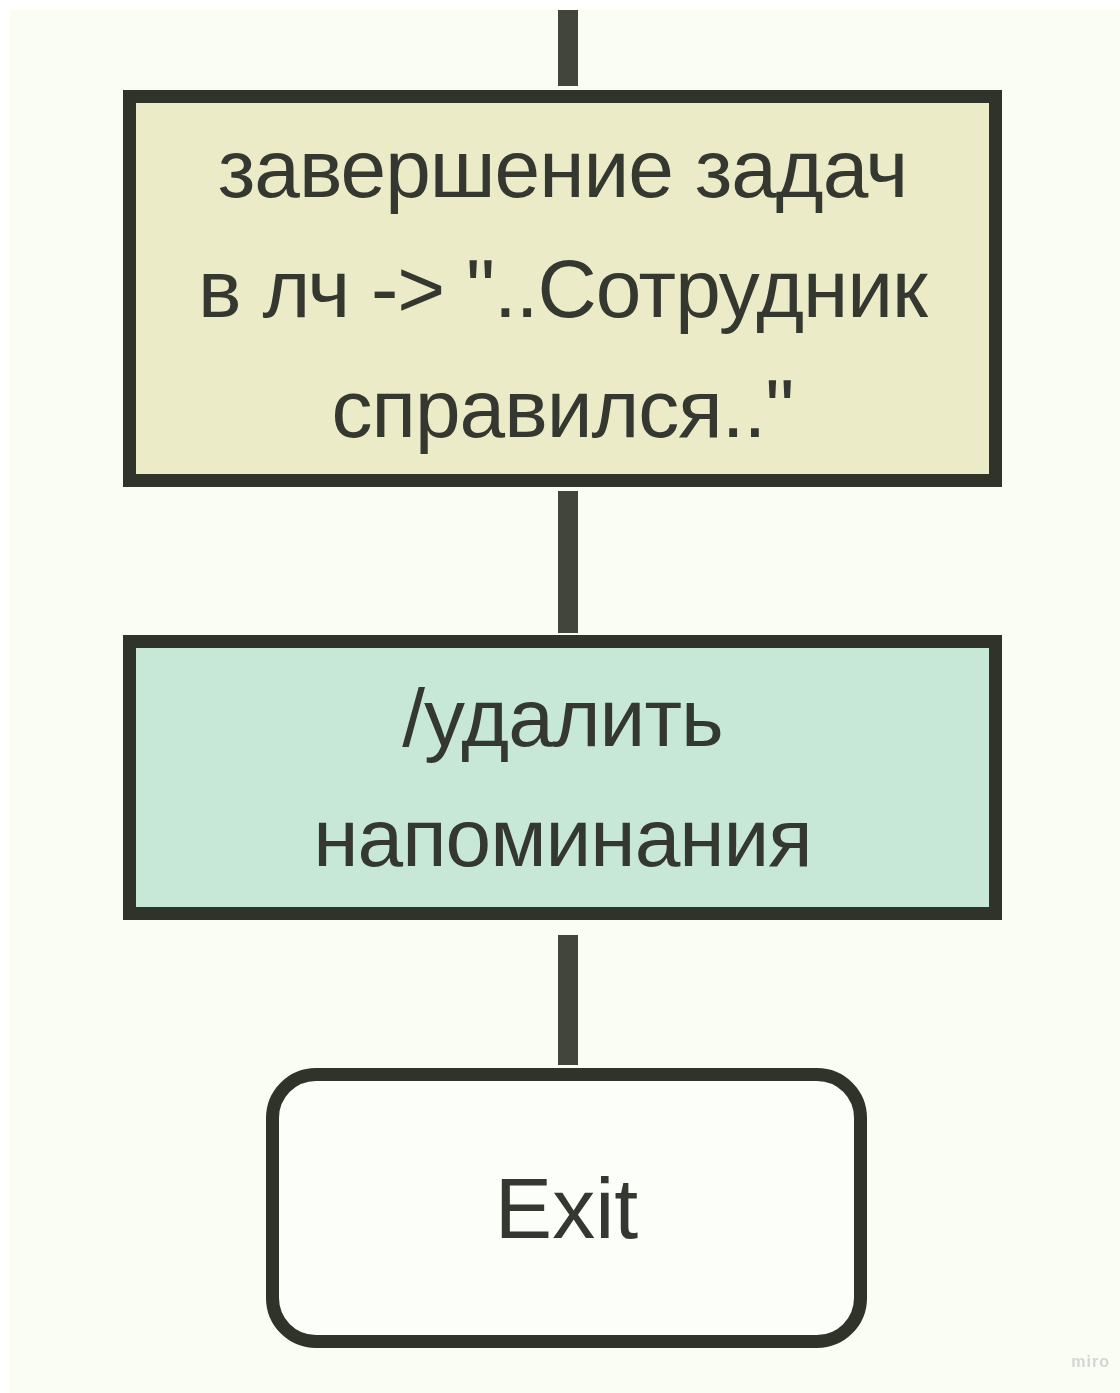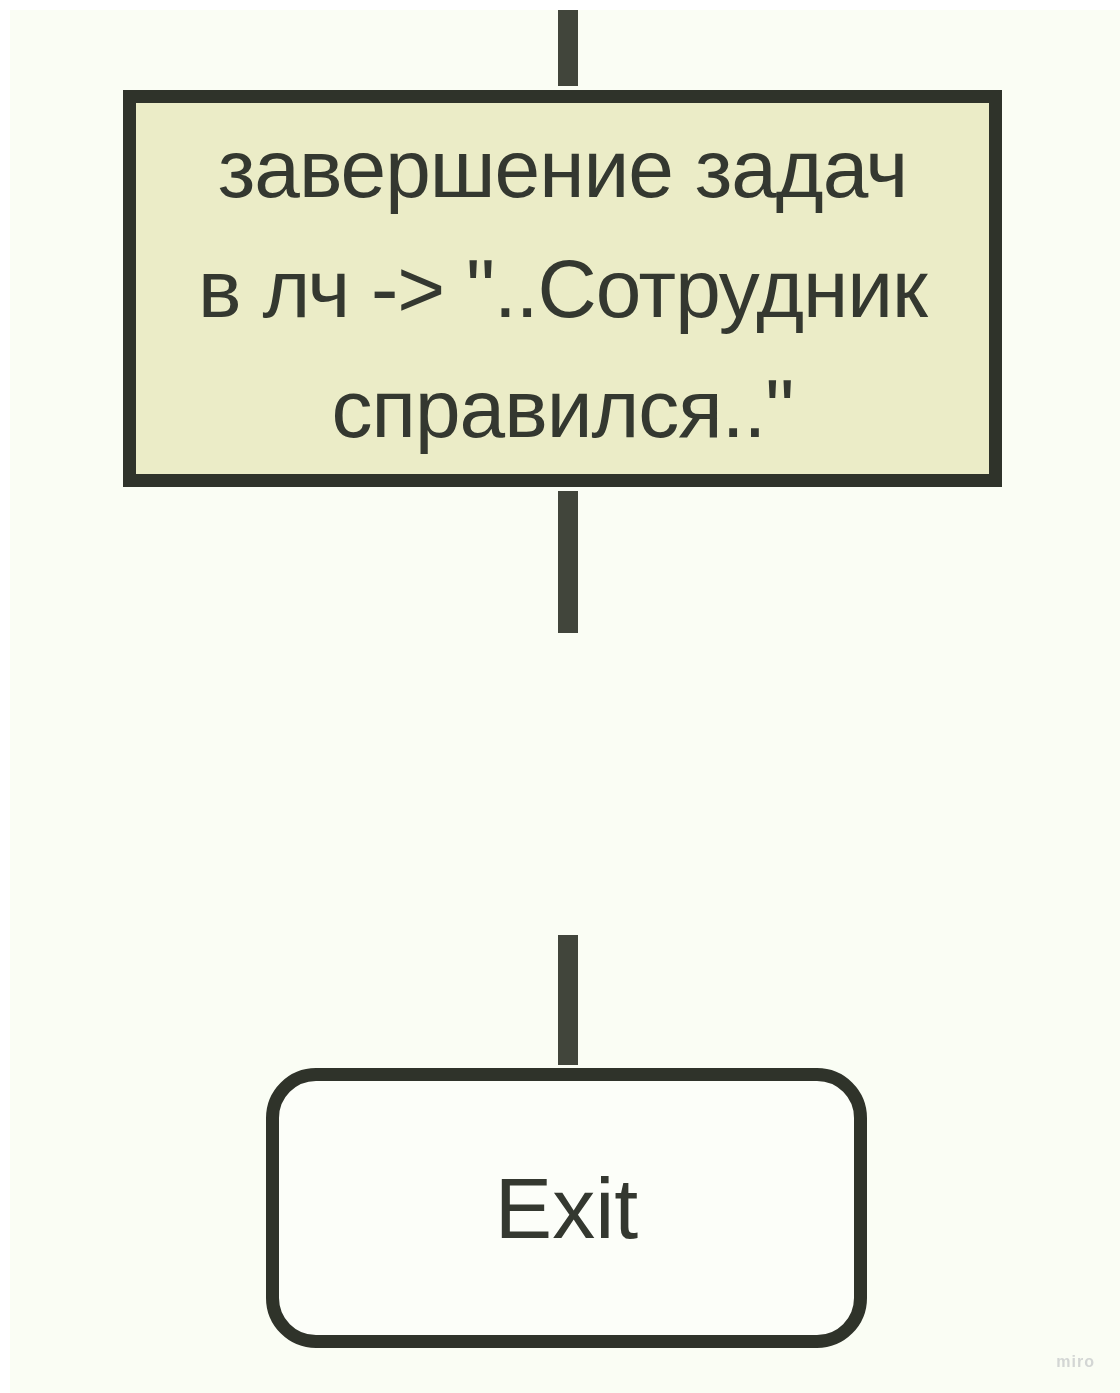--- a/index.html
+++ b/index.html
@@ -45,21 +45,21 @@
     border: 13px solid transparent;
     border-radius: 50px;
     align-items: center;
   }
   #node-exit .node-label { font-size: 86px; letter-spacing: 0; }
   #connector-top   { left: 548px; top: 0;     height: 76px; }
   #connector-mid-1 { left: 548px; top: 481px; height: 142px; }
   #connector-mid-2 { left: 548px; top: 925px; height: 130px; }
   .watermark {
     position: absolute;
-    right: 25px;
+    right: 10px;
     bottom: 22px;
     font-size: 16px;
     font-weight: bold;
     letter-spacing: 1px;
   }
 </style>
 </head>
 <body>
 
 <div class="canvas" style="background-color: rgb(250, 253, 244);">
@@ -67,20 +67,24 @@
   <div class="connector" id="connector-top" style="background-color: rgb(65, 69, 59);"></div>
 
   <div class="node node-process" id="node-task-completion" style="background-color: rgb(235, 236, 199); border-color: rgb(47, 51, 42);">
     <span class="node-label" style="color: rgb(52, 56, 48);">завершение задач
 в лч -&gt; "..Сотрудник
 справился.."</span>
   </div>
 
   <div class="connector" id="connector-mid-1" style="background-color: rgb(65, 69, 59);"></div>
 
+  <div class="node node-process" id="node-delete-reminders" style="background-color: rgb(200, 232, 215); border-color: rgb(47, 51, 42);">
+    <span class="node-label" style="color: rgb(52, 56, 48);">/удалить
+напоминания</span>
+  </div>
 
   <div class="connector" id="connector-mid-2" style="background-color: rgb(65, 69, 59);"></div>
 
   <div class="node" id="node-exit" style="background-color: rgb(252, 254, 249); border-color: rgb(47, 51, 42);">
     <span class="node-label" style="color: rgb(52, 56, 48);">Exit</span>
   </div>
 
   <div class="watermark" style="color: rgb(211, 214, 212);">miro</div>
 
 </div>

